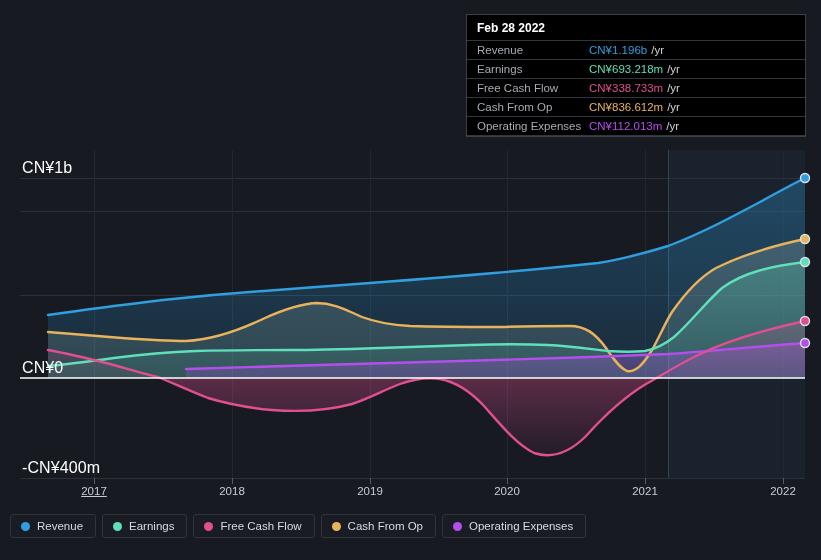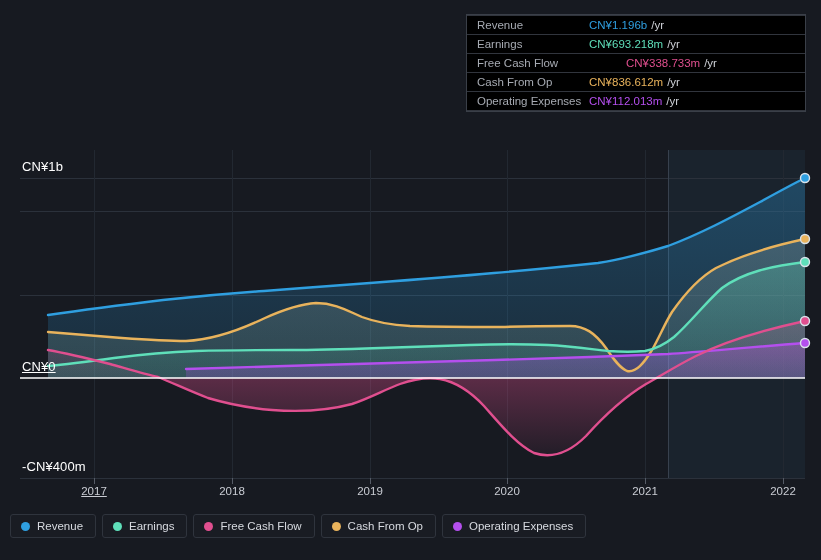--- a/index.html
+++ b/index.html
@@ -25,21 +25,21 @@
   #plot-wrap {
     position: absolute;
     left: 0; top: 0;
     width: 821px; height: 500px;
   }
   #plot-svg { display: block; }
 
   
   .y-label {
     position: absolute;
-    font-size: 13px;
+    font-size: 16px;
     color: #ffffff;
     white-space: nowrap;
     letter-spacing: .1px;
   }
   .x-label {
     position: absolute;
     font-size: 11.5px;
     color: #c9ccd3;
     transform: translateX(-50%);
     white-space: nowrap;
@@ -263,49 +263,50 @@
         <line x1="94.5" y1="478" x2="94.5" y2="484"></line>
         <line x1="232.5" y1="478" x2="232.5" y2="484"></line>
         <line x1="370.5" y1="478" x2="370.5" y2="484"></line>
         <line x1="507.5" y1="478" x2="507.5" y2="484"></line>
         <line x1="645.5" y1="478" x2="645.5" y2="484"></line>
         <line x1="783.5" y1="478" x2="783.5" y2="484"></line>
       </g>
     </svg>
 
     <div class="y-label" style="left:22px; top:159px;">CN¥1b</div>
-    <div class="y-label" style="left:22px; top:359px;text-decoration:underline;">CN¥0</div>
+    <div class="y-label" style="left:22px; top:359px;">CN¥0</div>
     <div class="y-label" style="left:22px; top:459px;">-CN¥400m</div>
 
     <div class="x-label" style="left:94px;  top:485px;text-decoration:underline;">2017</div>
     <div class="x-label" style="left:232px; top:485px;">2018</div>
     <div class="x-label" style="left:370px; top:485px;">2019</div>
     <div class="x-label" style="left:507px; top:485px;">2020</div>
     <div class="x-label" style="left:645px; top:485px;">2021</div>
     <div class="x-label" style="left:783px; top:485px;">2022</div>
   </div>
 
   <div id="tooltip">
+    <div class="tt-title">Feb 28 2022</div>
 
     <div class="tt-row">
       <span class="tt-key">Revenue</span>
       <span class="tt-val" style="color:#2f9fe0;">CN¥1.196b</span>
       <span class="tt-unit">/yr</span>
     </div>
 
     <div class="tt-row">
       <span class="tt-key">Earnings</span>
       <span class="tt-val" style="color:#5fdfba;">CN¥693.218m</span>
       <span class="tt-unit">/yr</span>
     </div>
 
 
     <div class="tt-row">
       <span class="tt-key">Free Cash Flow</span>
-      <span class="tt-val" style="color:#e04f8f;margin-left:37px;">CN¥338.733m</span>
+      <span class="tt-val" style="color:#e04f8f;">CN¥338.733m</span>
       <span class="tt-unit">/yr</span>
     </div>
 
     <div class="tt-row">
       <span class="tt-key">Cash From Op</span>
       <span class="tt-val" style="color:#e9b35c;">CN¥836.612m</span>
       <span class="tt-unit">/yr</span>
     </div>
 
     <div class="tt-row" style="border-bottom:1px solid #31353d;">

